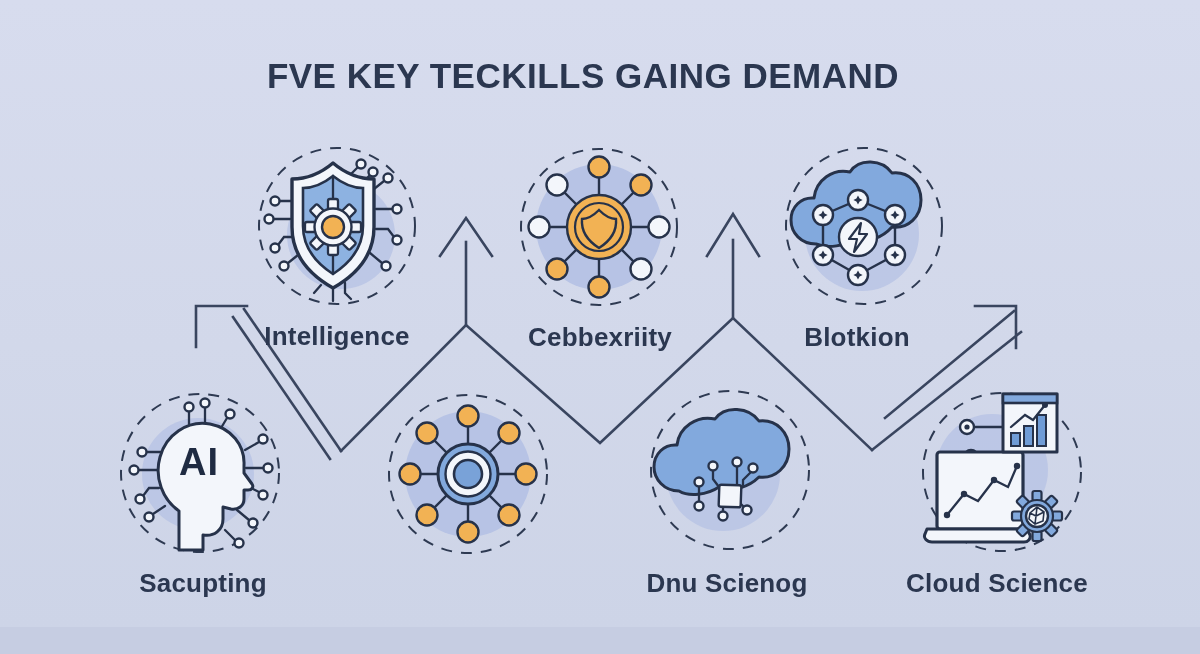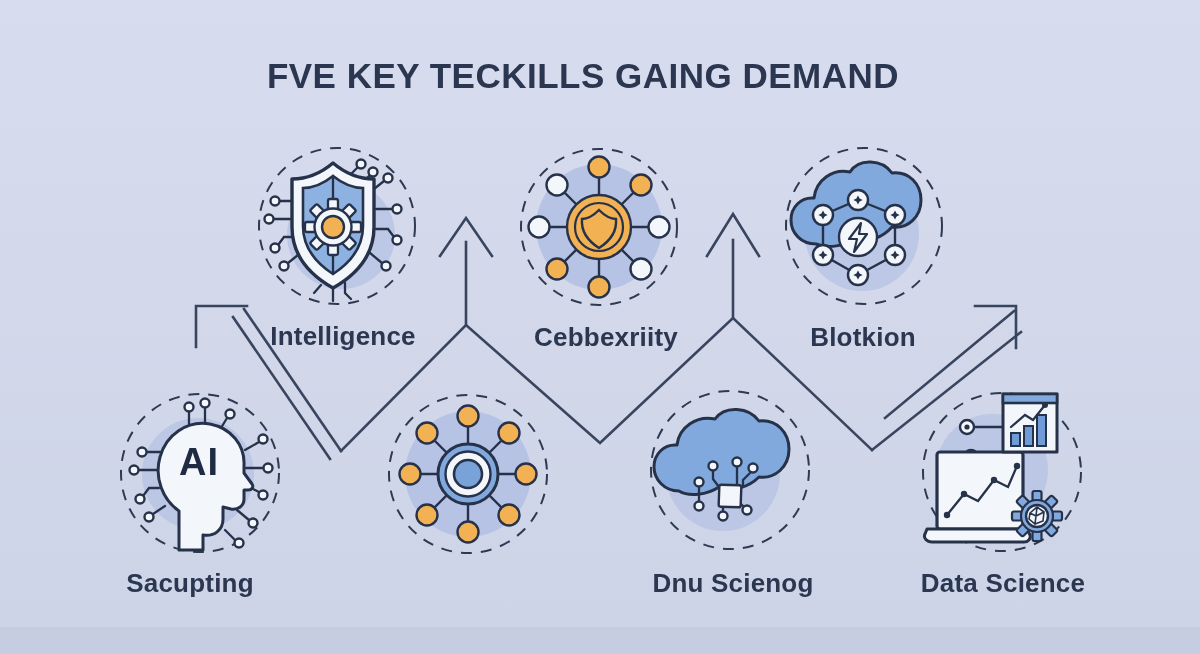--- a/index.html
+++ b/index.html
@@ -8,21 +8,21 @@
     background:linear-gradient(180deg,#d7dcee 0%,#d2d8ea 55%,#cdd4e7 100%);
     font-family:"Liberation Sans",sans-serif;
     text-decoration:underline;
   }
   .title{
     position:absolute;top:56px;left:-17px;width:1200px;text-align:center;
     font-size:35px;font-weight:800;color:#2b3750;letter-spacing:.5px;
   }
   .skill-label{
     position:absolute;width:280px;text-align:center;
-    font-size:26px;font-weight:700;color:#2b3750;letter-spacing:.2px;padding-left:6px;
+    font-size:26px;font-weight:700;color:#2b3750;letter-spacing:.2px;
   }
   .icon{position:absolute;width:190px;height:190px;}
   .arrows{position:absolute;left:0;top:0;}
   
   .dash{fill:none;stroke:#2e3a52;stroke-width:2;stroke-dasharray:11 9;}
   .blob{fill:#b6c2e4;opacity:.75;}
   .blob2{fill:#b7c3e5;}
   .ln{fill:none;stroke:#26324a;stroke-width:2.3;stroke-linecap:round;}
   .lnp{fill:none;stroke:#26324a;stroke-width:2.4;}
   .nodeW{fill:#f3f6fb;stroke:#26324a;stroke-width:2.4;}
@@ -282,17 +282,17 @@
       </g>
       <circle r="16" class="blueT"></circle>
       <circle r="11" class="nodeW" stroke-width="2.4"></circle>
       <path d="M-7,-3 L0,-9 L7,-4 L6,5 L-2,8 L-8,3 Z M-7,-3 L-1,0 L7,-4 M-1,0 L-2,8 M-1,0 L0,-9" fill="none" stroke="#26324a" stroke-width="1.6"></path>
     </g>
   </svg>
 
   <div class="skill-label" style="left:197px;top:321px">Intelligence</div>
   <div class="skill-label" style="left:717px;top:322px">Blotkion</div>
   <div class="skill-label" style="left:460px;top:322px">Cebbexriity</div>
-  <div class="skill-label" style="left:44px;top:568px">Sacupting</div>
+  <div class="skill-label" style="left:63px;top:568px">Sacupting</div>
   <div class="skill-label" style="left:587px;top:568px">Dnu Scienog</div>
-  <div class="skill-label" style="left:857px;top:568px">Data Science</div>
+  <div class="skill-label" style="left:857px;top:568px">Cloud Science</div>
 
 </div>
 
 </body></html>

